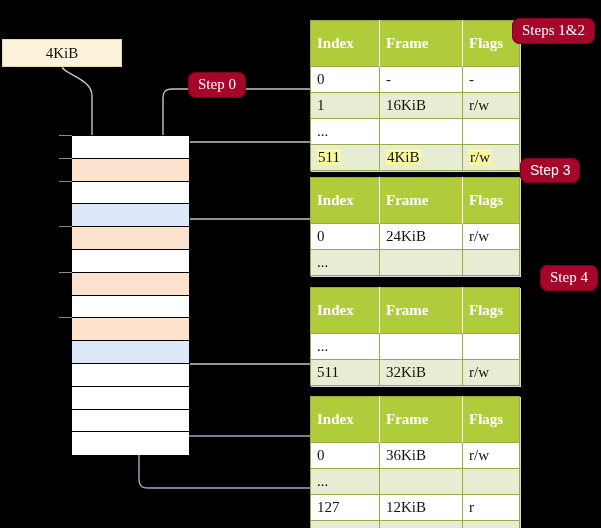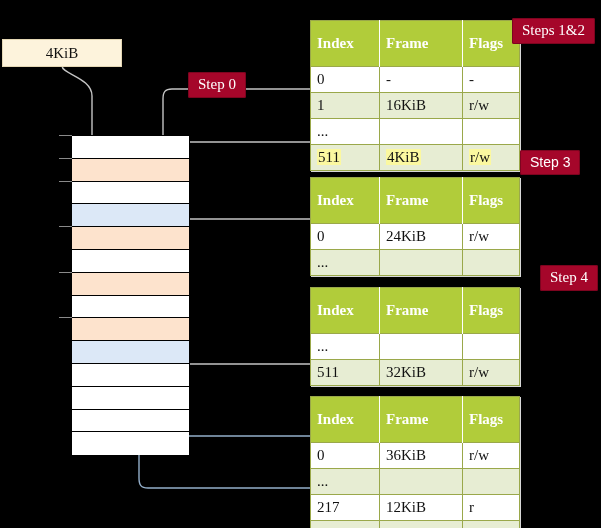--- a/index.html
+++ b/index.html
@@ -3,21 +3,21 @@
 <meta charset="utf-8">
 <style>
   html,body{margin:0;padding:0;background:#000;}
   body{width:601px;height:528px;position:relative;overflow:hidden;
        font-family:"Liberation Serif", serif;}
   .layer{position:absolute;left:0;top:0;width:601px;height:528px;}
   svg.layer{pointer-events:none;}
 
   
   .badge{position:absolute;background:#a5062a;color:#fff;
-         border-radius:2px;text-align:center;line-height:1;
+         border-radius:8px;text-align:center;line-height:1;
          padding:5px 10px 6px;font-size:15px;white-space:nowrap;
          box-shadow:0 0 0 1px #7d041f inset;}
   .badge.sans{font-family:"Liberation Sans", sans-serif;font-size:14px;}
 
   
   .kib-box{position:absolute;background:#fdf3dc;border:1px solid #e4d7b4;
            color:#111;font-size:15px;text-align:center;line-height:26px;}
 
   
   .memcol{position:absolute;left:71px;top:135px;width:119px;height:278px;
@@ -207,31 +207,31 @@
           <td class="c-index">0</td>
           <td class="c-frame">36KiB</td>
           <td class="c-flags">r/w</td>
         </tr>
         <tr class="alt">
           <td class="c-index">...</td>
           <td class="c-frame"></td>
           <td class="c-flags"></td>
         </tr>
         <tr class="plain">
-          <td class="c-index">217</td>
+          <td class="c-index">127</td>
           <td class="c-frame">12KiB</td>
           <td class="c-flags">r</td>
         </tr>
         <tr class="alt">
           <td class="c-index">...</td>
           <td class="c-frame"></td>
           <td class="c-flags"></td>
         </tr>
       </tbody>
     </table>
   </div>
 
 <div id="badges-host">
     <div class="badge" style="left: 188px; top: 40px; margin-top: 32px;">Step 0</div>
     <div class="badge" style="left: 512px; top: 18px;">Steps 1&amp;2</div>
-    <div class="badge sans" style="left: 520px; top: 150px;">Step 3</div>
+    <div class="badge sans" style="left: 520px; top: 158px;">Step 3</div>
     <div class="badge" style="left: 540px; top: 265px;">Step 4</div>
   </div>
 
 </body></html>

